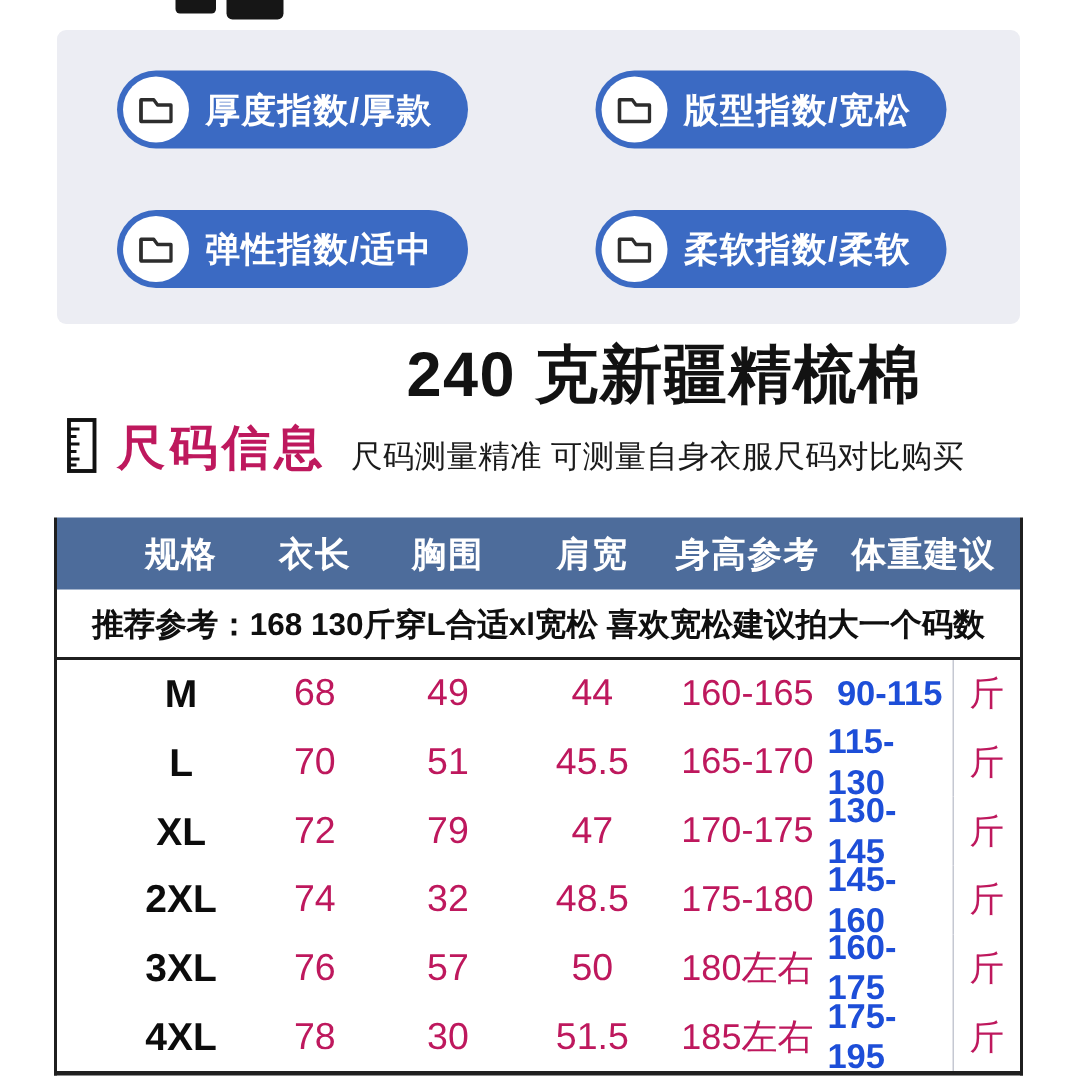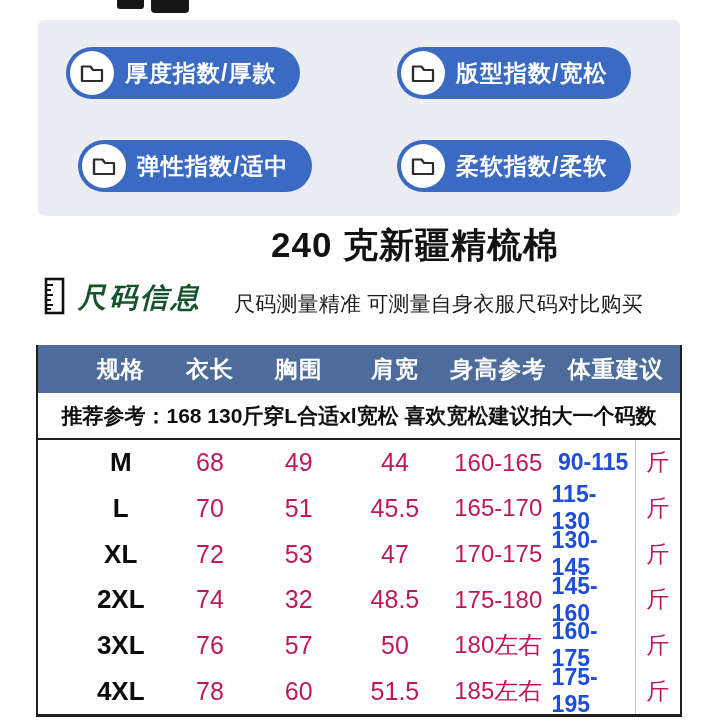--- a/index.html
+++ b/index.html
@@ -15,30 +15,30 @@
     background:#161616; border-radius:0 0 4px 4px; }
 
   
   .attr-panel { position:absolute; left:38px; top:20px; width:642px; height:196px;
     background:#ecedf3; border-radius:6px; }
   .pill { position:absolute; height:52px; background:#3b6ac3; border-radius:26px;
     display:flex; align-items:center; padding:0 24px 0 4px; box-sizing:border-box;
     color:#ffffff; font-weight:bold; font-size:23px; letter-spacing:1px; white-space:nowrap; }
   .pill .circ { width:44px; height:44px; background:#ffffff; border-radius:50%;
     display:flex; align-items:center; justify-content:center; margin-right:11px; flex:0 0 44px; }
-  .p1 { left:28px;  top:27px;  }
+  .p1 { left:40px;  top:27px;  }
   .p2 { left:359px; top:27px;  }
   .p3 { left:40px;  top:120px; }
   .p4 { left:359px; top:120px; }
 
-  .fabric-title { position:absolute; left:271px; top:222px; font-size:35px;
+  .fabric-title { position:absolute; left:271px; top:222px; font-size:42px;
     font-weight:bold; color:#121212; letter-spacing:1px; white-space:nowrap; }
 
   .size-head { position:absolute; left:44px; top:277px; display:flex; align-items:center; }
-  .size-title { font-size:28px; font-weight:900; margin-left:13px; letter-spacing:3px; color:#14532d;font-style:italic; }
+  .size-title { font-size:32px; font-weight:900; margin-left:13px; letter-spacing:3px; color:#be185d; }
   .size-sub { position:absolute; left:234px; top:290px; font-size:21px; font-weight:500;
     color:#1b1b1b; letter-spacing:0.2px; white-space:nowrap; }
 
   
   .size-table { position:absolute; left:36px; top:345px; width:646px; box-sizing:border-box;
     border-left:2px solid #1f1f1f; border-right:2px solid #1f1f1f; border-bottom:3px solid #1f1f1f; }
   .thead { display:flex; height:48px; background:#4d6c9b; align-items:stretch; }
   .th { display:flex; align-items:center; justify-content:center; color:#ffffff;
     font-weight:bold; font-size:23px; letter-spacing:1px; }
   .w0 { width:99px;padding-left:36px; }  .w1 { width:90px; }  .w2 { width:98px; }
@@ -137,21 +137,21 @@
     <div class="td c1 w1">70</div>
     <div class="td c2 w2">51</div>
     <div class="td c3 w3">45.5</div>
     <div class="td c4 w4">165-170</div>
     <div class="td c5 w5">115-130</div>
     <div class="td c6 w6">斤</div>
   </div>
   <div class="tr">
     <div class="td c0 w0">XL</div>
     <div class="td c1 w1">72</div>
-    <div class="td c2 w2">53</div>
+    <div class="td c2 w2">79</div>
     <div class="td c3 w3">47</div>
     <div class="td c4 w4">170-175</div>
     <div class="td c5 w5">130-145</div>
     <div class="td c6 w6">斤</div>
   </div>
   <div class="tr">
     <div class="td c0 w0">2XL</div>
     <div class="td c1 w1">74</div>
     <div class="td c2 w2">32</div>
     <div class="td c3 w3">48.5</div>
@@ -164,19 +164,19 @@
     <div class="td c1 w1">76</div>
     <div class="td c2 w2">57</div>
     <div class="td c3 w3">50</div>
     <div class="td c4 w4">180左右</div>
     <div class="td c5 w5">160-175</div>
     <div class="td c6 w6">斤</div>
   </div>
   <div class="tr">
     <div class="td c0 w0">4XL</div>
     <div class="td c1 w1">78</div>
-    <div class="td c2 w2">60</div>
+    <div class="td c2 w2">30</div>
     <div class="td c3 w3">51.5</div>
     <div class="td c4 w4">185左右</div>
     <div class="td c5 w5">175-195</div>
     <div class="td c6 w6">斤</div>
   </div>
 </div>
 
 </body></html>

